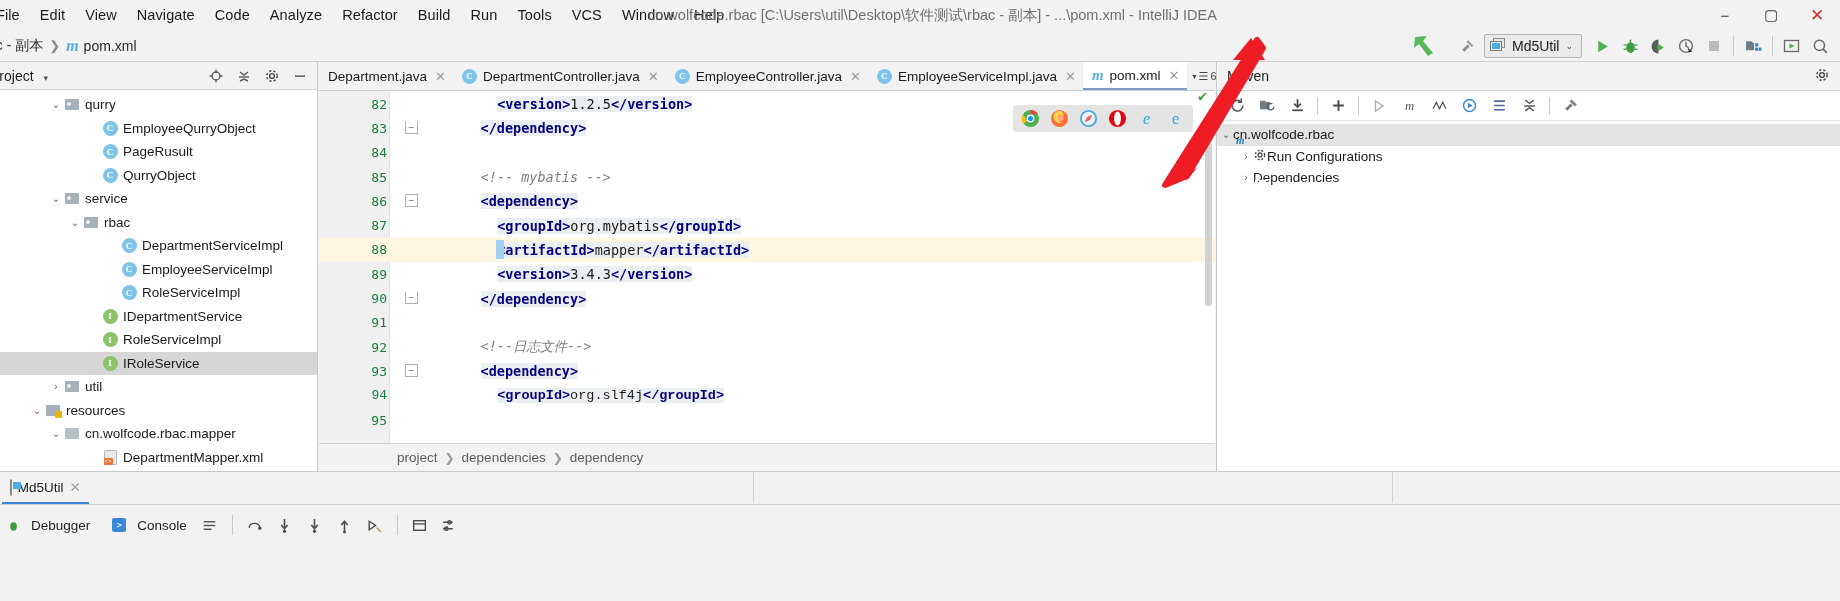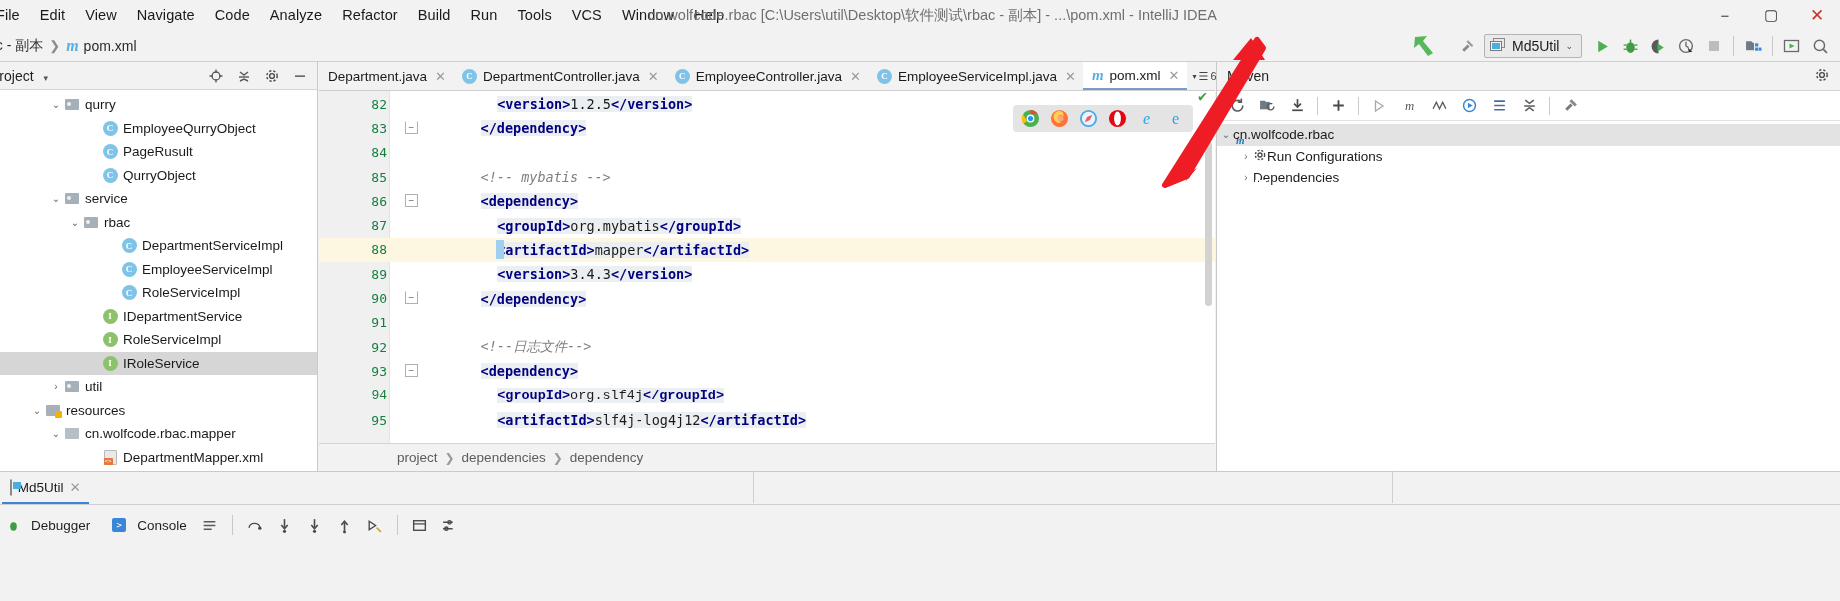--- a/index.html
+++ b/index.html
@@ -674,21 +674,20 @@
             <span class="lnum">93</span>
             <span class="foldmark" style="top: 5px;">−</span>
             <span class="ltext" style="left: 161.6px;"><span class="tag hl">&lt;dependency&gt;</span></span>
           </div>
           <div class="line" style="top: 292.6px; font-family: Liberation Mono, monospace;">
             <span class="lnum">94</span>
             <span class="ltext" style="left: 178.2px;"><span class="tag hl">&lt;groupId&gt;</span><span class="txt hl">org.slf4j</span><span class="tag hl">&lt;/groupId&gt;</span></span>
           </div>
           <div class="line" style="top: 316.9px;">
             <span class="lnum">95</span>
-            <span class="ltext" style="left: 178.2px;"><span class="tag hl">&lt;artifactId&gt;</span><span class="txt hl">slf4j-log4j12</span><span class="tag hl">&lt;/artifactId&gt;</span></span>
           </div>
         </div>
 
       <div class="check-ok">✔</div>
 
       <div class="browser-popup">
         <span class="bico">
           <svg width="19" height="19" viewBox="0 0 20 20">
             <circle cx="10" cy="10" r="9" fill="#4caf50"></circle>
             <path d="M10 1 A9 9 0 0 1 17.8 5.5 L10 5.5 Z" fill="#f44336"></path>

